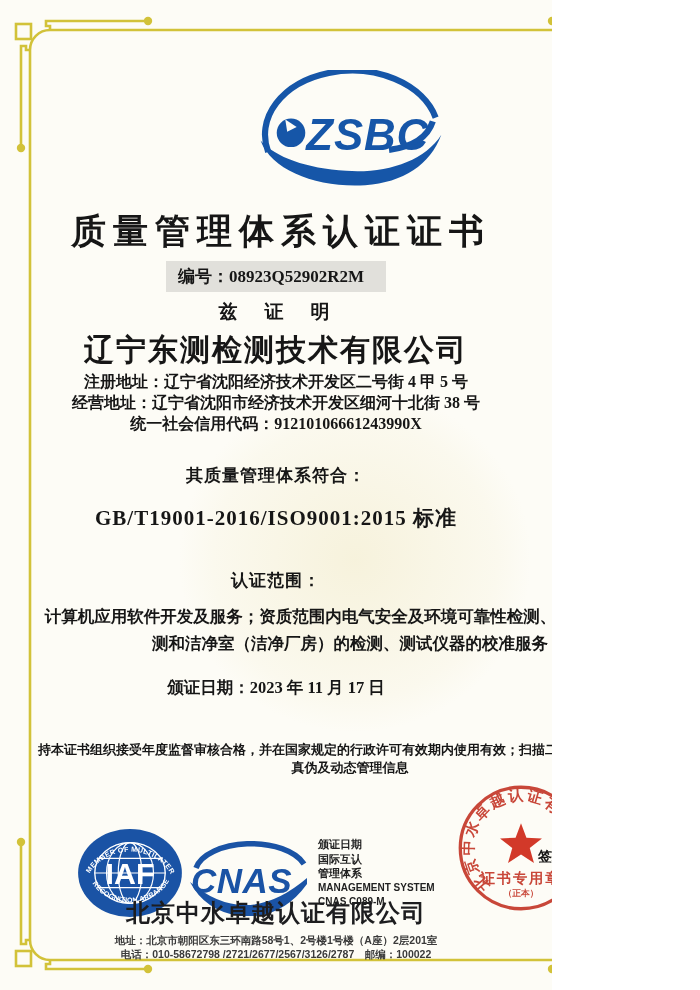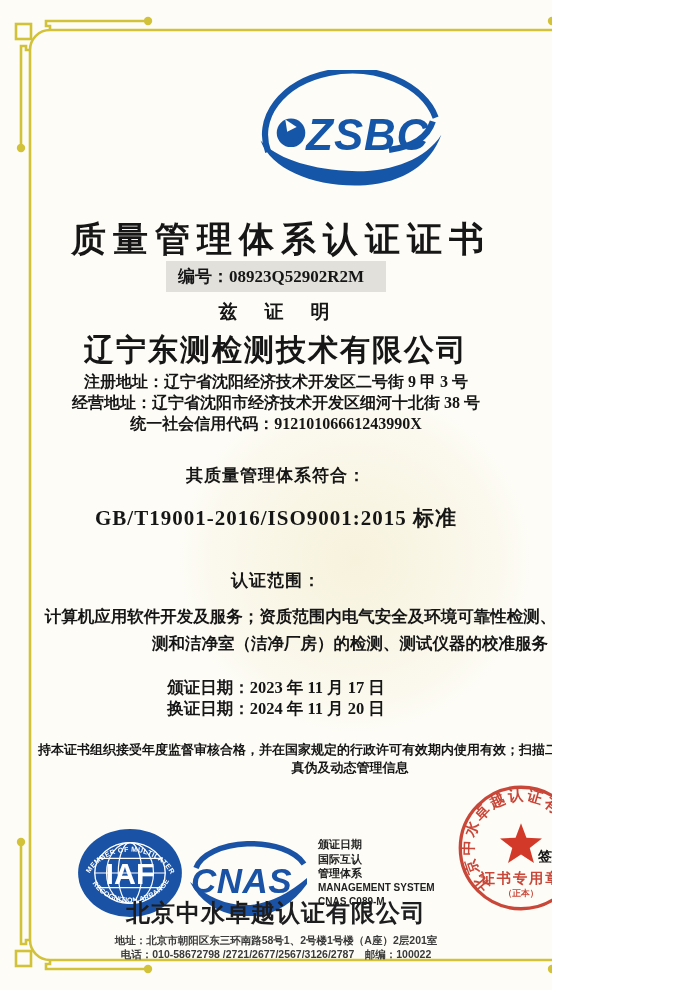--- a/index.html
+++ b/index.html
@@ -4,21 +4,21 @@
 <style>
   html,body{margin:0;padding:0;background:#ffffff;}
   .page{position:relative;width:552px;height:990px;background:#fdfcf6;overflow:hidden;
         font-family:"Liberation Serif",serif;color:#161616;}
   .abs{position:absolute;}
   .ctr{left:0;right:0;text-align:center;}
   .frame-svg{position:absolute;left:0;top:0;z-index:1;}
   .content{position:relative;z-index:2;}
   .watermark{position:absolute;left:120px;top:330px;width:470px;height:460px;z-index:0;
     background:radial-gradient(closest-side,rgba(236,226,178,0.38),rgba(236,226,178,0.12) 60%,transparent 75%);}
-  .title{top:216px;font-size:35px;font-weight:900;letter-spacing:7px;
+  .title{top:208px;font-size:35px;font-weight:900;letter-spacing:7px;
          font-family:"Liberation Sans",sans-serif;margin-left:10px;}
   .certno{top:261px;font-size:17px;font-weight:bold;}
   .certno .bar{display:inline-block;background:#e1e0db;padding:4px 22px 4px 12px;}
   .attest{top:299px;font-size:19px;font-weight:bold;letter-spacing:4px;}
   .company{top:330px;font-size:30px;font-weight:900;letter-spacing:2px;}
   .addr{font-size:16px;font-weight:bold;}
   .conform{top:464px;font-size:17px;font-weight:bold;letter-spacing:1px;}
   .std{top:504px;font-size:21px;font-weight:bold;letter-spacing:1px;}
   .scope-label{top:569px;font-size:17px;font-weight:bold;letter-spacing:1px;}
   .scope-text{top:603px;left:44px;width:612px;font-size:16.5px;font-weight:bold;
@@ -85,34 +85,33 @@
 
     <div class="abs ctr title">质量管理体系认证证书</div>
 
     <div class="abs ctr certno">
       <span class="bar"><span>编号：</span><span>08923Q52902R2M</span></span>
     </div>
 
     <div class="abs ctr attest">兹　证　明</div>
 
     <div class="abs ctr company">辽宁东测检测技术有限公司</div>
-    <div class="abs ctr addr" style="top:372px;">注册地址：辽宁省沈阳经济技术开发区二号街 9 甲 3 号</div>
+    <div class="abs ctr addr" style="top:372px;">注册地址：辽宁省沈阳经济技术开发区二号街 4 甲 5 号</div>
     <div class="abs ctr addr" style="top:393px;">经营地址：辽宁省沈阳市经济技术开发区细河十北街 38 号</div>
     <div class="abs ctr addr" style="top:414px;">统一社会信用代码：91210106661243990X</div>
 
     <div class="abs ctr conform">其质量管理体系符合：</div>
     <div class="abs ctr std">GB/T19001-2016/ISO9001:2015 标准</div>
 
     <div class="abs ctr scope-label">认证范围：</div>
     <div class="abs scope-text">计算机应用软件开发及服务；资质范围内电气安全及环境可靠性检测、机械零部件检测和洁净室（洁净厂房）的检测、测试仪器的校准服务</div>
 
     <div class="abs ctr dates">
       <div class="inner">
         <div><span>颁证日期：</span><span>2023 年 11 月 17 日</span></div>
-        <div><span>换证日期：</span><span>2024 年 11 月 20 日</span></div>
       </div>
     </div>
 
     <div class="abs footnote">持本证书组织接受年度监督审核合格，并在国家规定的行政许可有效期内使用有效；扫描二维码可验证此证书真伪及动态管理信息</div>
 
     <svg class="abs" style="left:76px;top:826px;" width="108" height="94" viewBox="0 0 110 96">
       <ellipse cx="55" cy="48" rx="53" ry="45" fill="#1a53a5"></ellipse>
       <ellipse cx="55" cy="48" rx="36" ry="31" fill="none" stroke="#ffffff" stroke-width="1.4"></ellipse>
       <ellipse cx="55" cy="48" rx="24" ry="31" fill="none" stroke="#ffffff" stroke-width="1.2"></ellipse>
       <ellipse cx="55" cy="48" rx="12" ry="31" fill="none" stroke="#ffffff" stroke-width="1.2"></ellipse>

